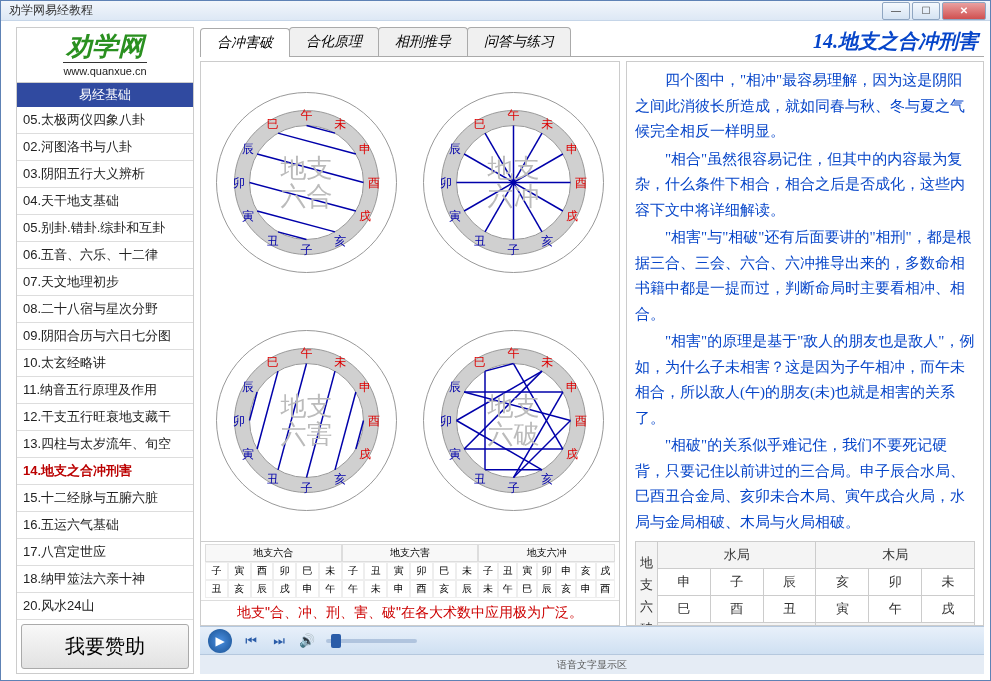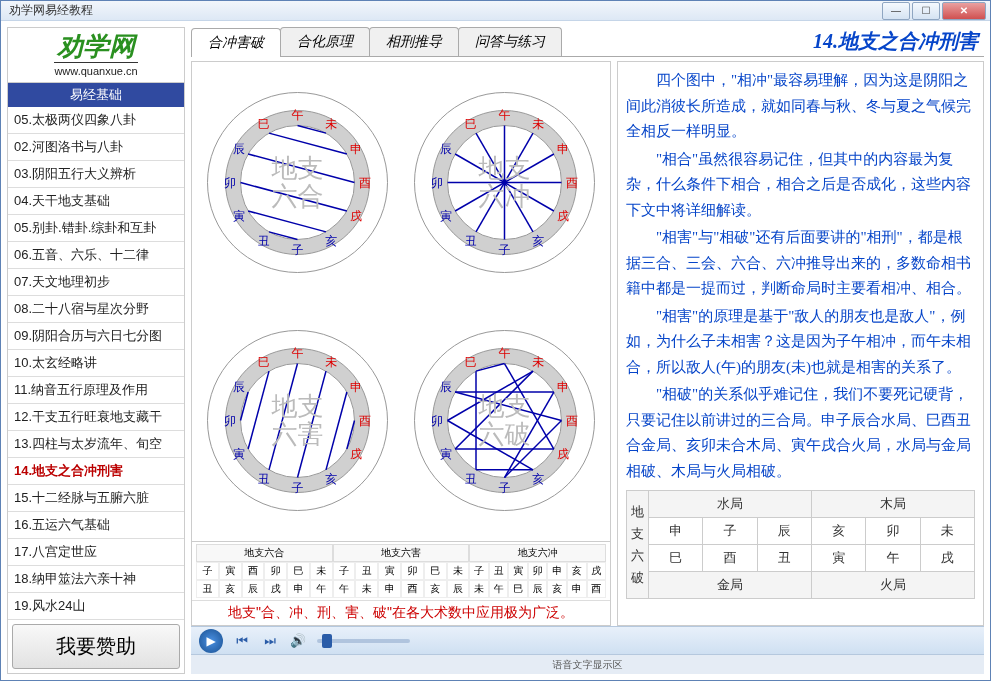--- a/index.html
+++ b/index.html
@@ -3,21 +3,21 @@
 <meta charset="utf-8">
 <style>
 * { box-sizing: border-box; margin: 0; padding: 0; }
 body { font-family: "SimSun", "Microsoft YaHei", sans-serif; font-size: 13px; background: #dde8f5; overflow: hidden; }
 .window { width: 991px; height: 681px; background: #fff; border: 1px solid #5e82b5; position: relative; display: flex; flex-direction: column; }
 .titlebar { height: 20px; background: linear-gradient(#f2f6fb,#dde8f5); display: flex; align-items: center; padding: 0 4px; border-bottom: 1px solid #c5d5e8; }
 .titlebar-text { flex: 1; font-size: 12px; color: #333; padding-left: 4px; }
 .win-btns { display: flex; gap: 2px; }
 .win-btn { width: 28px; height: 18px; border: 1px solid #8fa6c2; background: linear-gradient(#f5f9fe,#d5e3f3); display: flex; align-items: center; justify-content: center; font-size: 10px; color: #444; border-radius: 2px; }
 .win-btn.close { width: 44px; background: linear-gradient(#e9a0a0,#d05050); color: #fff; font-weight: bold; }
-.app-body { flex: 1; display: flex; background: #fff; padding: 6px; gap: 6px; overflow: hidden; }
+.app-body { flex: 1; display: flex; background: #fff; padding: 6px; gap: 6px; overflow: hidden; margin-left: 9px; }
 .left-col { width: 178px; display: flex; flex-direction: column; border: 1px solid #ccc; }
 .logo-box { height: 55px; border-bottom: 1px solid #ccc; padding: 4px 6px; display: flex; flex-direction: column; align-items: center; justify-content: center; }
 .logo-text { font-family: "STXingkai","KaiTi",cursive; font-size: 26px; color: #2a9020; font-weight: bold; font-style: italic; line-height: 1; }
 .logo-url { font-size: 11px; color: #222; border-top: 1px solid #333; padding-top: 2px; margin-top: 2px; }
 .nav-head { background: #304aa0; color: #fff; text-align: center; padding: 3px 0; font-size: 13px; }
 .nav-list { flex: 1; overflow-y: auto; }
 .nav-item { padding: 4px 6px; border-bottom: 1px solid #ddd; font-size: 13px; color: #222; cursor: pointer; white-space: nowrap; overflow: hidden; }
 .nav-item.active { color: #b00; font-weight: bold; }
 .sponsor-btn { margin: 4px; padding: 8px 0; border: 1px solid #aaa; background: linear-gradient(#f8f8f8,#e2e2e2); font-size: 20px; font-family: "SimSun"; cursor: pointer; border-radius: 3px; }
 .right-col { flex: 1; display: flex; flex-direction: column; overflow: hidden; }
@@ -90,21 +90,21 @@
           <div class="nav-item">09.阴阳合历与六日七分图</div>
           <div class="nav-item">10.太玄经略讲</div>
           <div class="nav-item">11.纳音五行原理及作用</div>
           <div class="nav-item">12.干支五行旺衰地支藏干</div>
           <div class="nav-item">13.四柱与太岁流年、旬空</div>
           <div class="nav-item active">14.地支之合冲刑害</div>
           <div class="nav-item">15.十二经脉与五腑六脏</div>
           <div class="nav-item">16.五运六气基础</div>
           <div class="nav-item">17.八宫定世应</div>
           <div class="nav-item">18.纳甲筮法六亲十神</div>
-          <div class="nav-item">19.风水24山</div>
+          <div class="nav-item">20.风水24山</div>
         </div>
       <button class="sponsor-btn">我要赞助</button>
     </div>
 
     <div class="right-col">
       <div class="top-row">
         <div class="tabs" id="tabs">
             <div class="tab active">合冲害破</div>
             <div class="tab">合化原理</div>
             <div class="tab">相刑推导</div>

